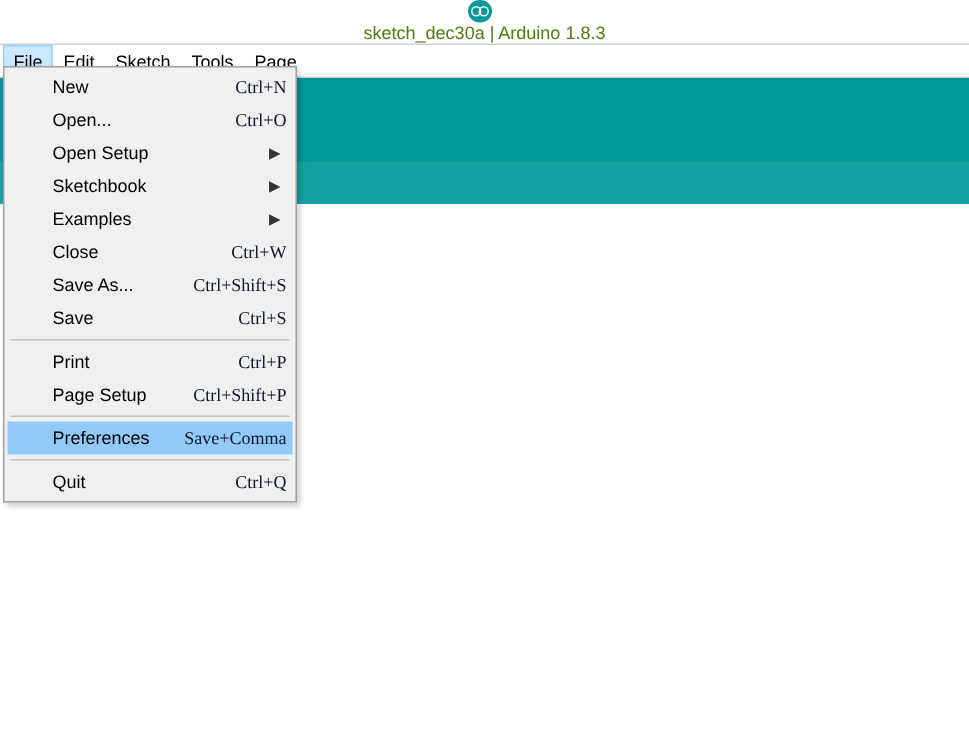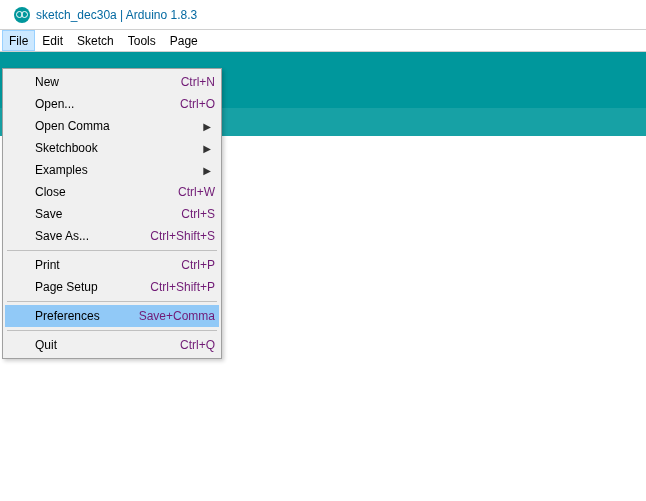--- a/index.html
+++ b/index.html
@@ -1,31 +1,31 @@
 <!DOCTYPE html>
 <html><head>
 <meta charset="utf-8">
 <style>
 * { margin: 0; padding: 0; box-sizing: border-box; font-family: "Segoe UI", Tahoma, sans-serif; }
 body { width: 646px; height: 501px; background: #fff; overflow: hidden; }
-.titlebar { height: 30px; display: flex; align-items: center; padding: 0 14px; background: #fff; border-bottom: 1px solid #d0d0d0; font-size: 12px; color: #0369a1; }
+.titlebar { height: 30px; display: flex; align-items: center; padding: 0 4px; background: #fff; border-bottom: 1px solid #d0d0d0; font-size: 12px; color: #4d7c0f; flex-direction: column; }
 .titlebar .logo { width: 16px; height: 16px; border-radius: 50%; background: #00979c; display: flex; align-items: center; justify-content: center; margin-right: 6px; position: relative; }
 .titlebar .logo::before { content: ""; position: absolute; width: 5px; height: 5px; border: 1.5px solid #fff; border-radius: 50%; left: 2px; }
 .titlebar .logo::after { content: ""; position: absolute; width: 5px; height: 5px; border: 1.5px solid #fff; border-radius: 50%; right: 2px; }
 .menubar { height: 22px; display: flex; align-items: stretch; padding: 0 2px; font-size: 12px; background: #fff; border-bottom: 1px solid #d0d0d0; position: relative; z-index: 10; }
 .menubar .menu-item { padding: 0 7px; display: flex; align-items: center; cursor: default; }
 .menubar .menu-item.open { background: #cce8ff; border: 1px solid #99d1ff; padding: 0 6px; }
 .toolbar { height: 56px; background: #00979c; width: 100%; }
 .tabbar { height: 28px; background: #17a1a5; width: 100%; }
 .editor { padding: 10px 12px; font-family: Consolas, "Courier New", monospace; font-size: 12px; color: #000; white-space: pre; line-height: 1.6; }
-.dropdown { position: absolute; top: 44px; left: 2px; width: 220px; background: #f0f0f0; border: 1px solid #a0a0a0; box-shadow: 2px 2px 4px rgba(0,0,0,0.2); z-index: 100; padding: 2px; margin-top: 24px; }
+.dropdown { position: absolute; top: 44px; left: 2px; width: 196px; background: #f0f0f0; border: 1px solid #a0a0a0; box-shadow: 2px 2px 4px rgba(0,0,0,0.2); z-index: 100; padding: 2px; }
 .dropdown .ditem { display: flex; align-items: center; height: 22px; font-size: 12px; padding: 0 4px 0 30px; cursor: default; position: relative; }
 .dropdown .ditem.highlight { background: #91c9f7; }
 .dropdown .ditem .label { flex: 1; }
-.dropdown .ditem .shortcut { color: #701a75; }
+.dropdown .ditem .shortcut { color: #0f172a; font-family: Liberation Serif, serif; }
 .dropdown .ditem .arrow { position: absolute; right: 8px; font-size: 10px; color: #333; }
 .dropdown .sep { height: 1px; background: #c0c0c0; margin: 3px 2px; }
 </style>
 </head>
 <body>
 
 <div class="titlebar">
   <span class="logo"></span>
   <span>sketch_dec30a | Arduino 1.8.3</span>
 </div>
@@ -61,42 +61,42 @@
 <div class="dropdown">
   <div class="ditem">
     <span class="label">New</span>
     <span class="shortcut">Ctrl+N</span>
   </div>
   <div class="ditem">
     <span class="label">Open...</span>
     <span class="shortcut">Ctrl+O</span>
   </div>
   <div class="ditem">
-    <span class="label">Open Comma</span>
+    <span class="label">Open Setup</span>
     <span class="arrow">▶</span>
   </div>
   <div class="ditem">
     <span class="label">Sketchbook</span>
     <span class="arrow">▶</span>
   </div>
   <div class="ditem">
     <span class="label">Examples</span>
     <span class="arrow">▶</span>
   </div>
   <div class="ditem">
     <span class="label">Close</span>
     <span class="shortcut">Ctrl+W</span>
   </div>
   <div class="ditem">
+    <span class="label">Save As...</span>
+    <span class="shortcut">Ctrl+Shift+S</span>
+  </div>
+  <div class="ditem">
     <span class="label">Save</span>
     <span class="shortcut">Ctrl+S</span>
-  </div>
-  <div class="ditem">
-    <span class="label">Save As...</span>
-    <span class="shortcut">Ctrl+Shift+S</span>
   </div>
   <div class="sep"></div>
   <div class="ditem">
     <span class="label">Print</span>
     <span class="shortcut">Ctrl+P</span>
   </div>
   <div class="ditem">
     <span class="label">Page Setup</span>
     <span class="shortcut">Ctrl+Shift+P</span>
   </div>

